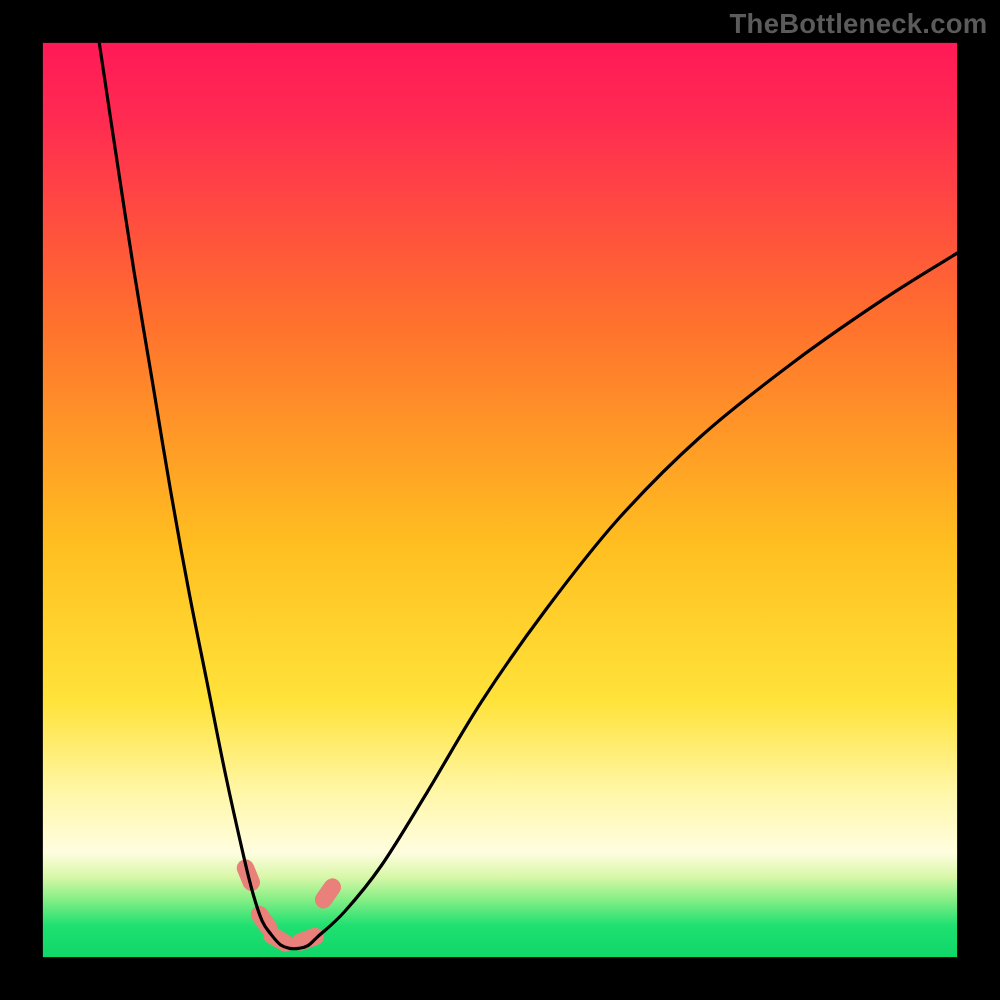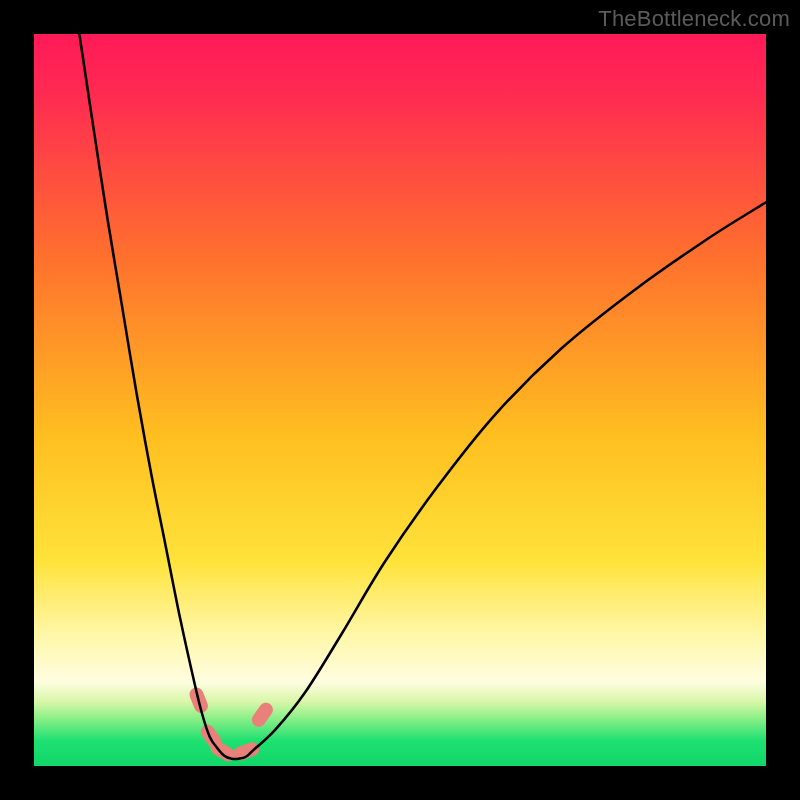--- a/index.html
+++ b/index.html
@@ -8,20 +8,21 @@
     width: 800px;
     height: 800px;
     background: #000;
     overflow: hidden;
   }
   .stage {
     position: relative;
     width: 800px;
     height: 800px;
     background: #000;
+    font-weight: bold;
   }
   .plot {
     position: absolute;
     left: 34px;
     top: 34px;
     width: 732px;
     height: 732px;
     overflow: hidden;
   }
   .gradient {

